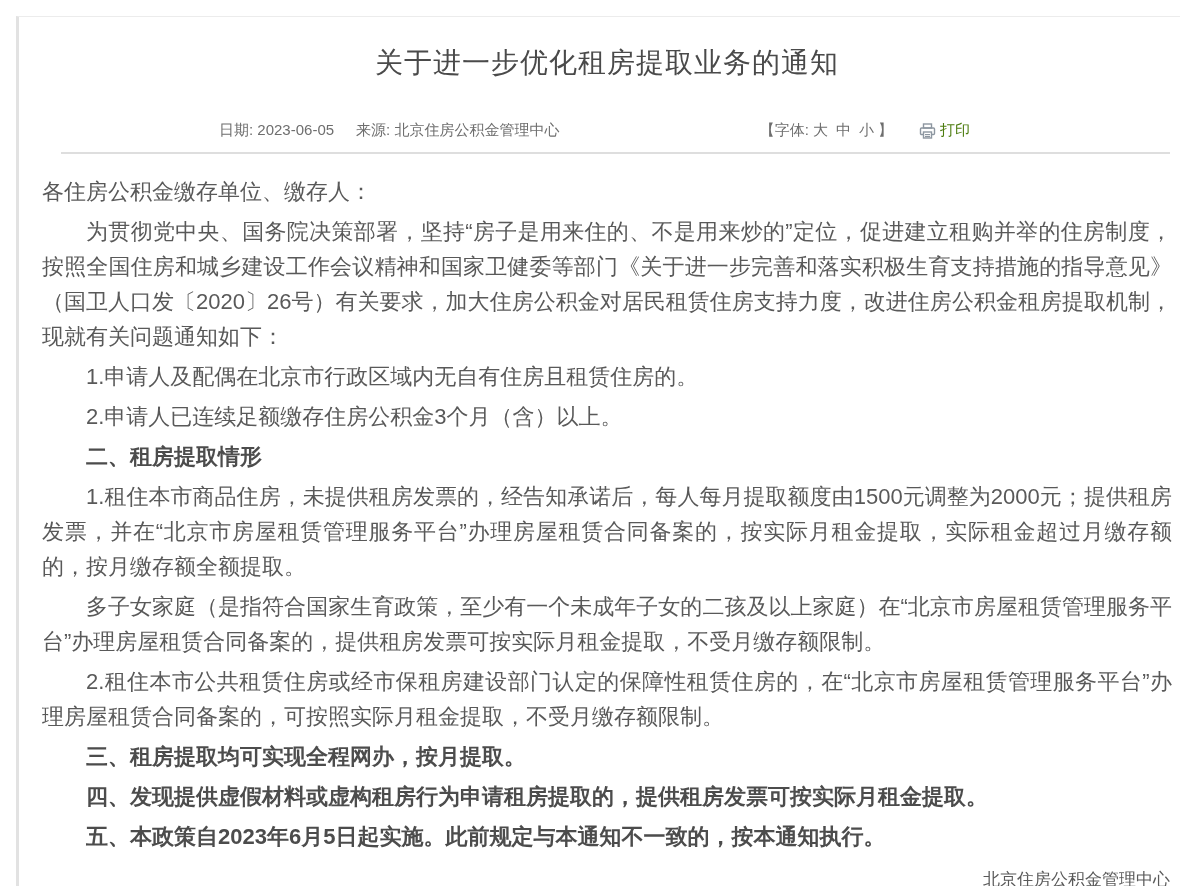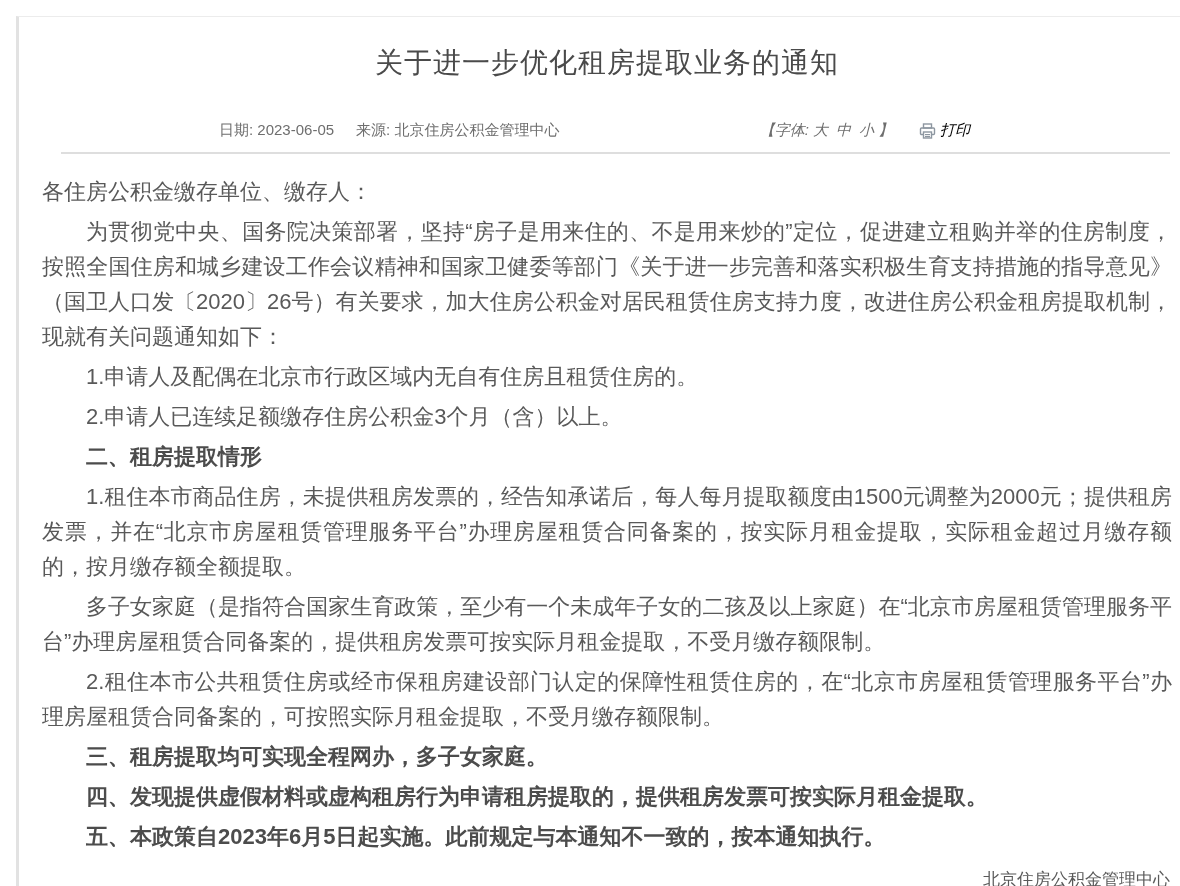--- a/index.html
+++ b/index.html
@@ -33,34 +33,34 @@
     display: flex;
     justify-content: space-between;
     align-items: center;
     margin: 42px 225px 0 200px;
     font-size: 15px;
     color: #6e6e6e;
     white-space: nowrap;
   }
   .meta-left { display: flex; align-items: center; }
   .meta-left .src-group { margin-left: 22px; }
-  .meta-right { display: flex; align-items: flex-end; font-style: italic; }
+  .meta-right { display: flex; align-items: flex-end; }
   .font-size-group { display: flex; align-items: center; }
   .font-size-group .fs-btn {
     margin: 0 4px;
     cursor: pointer;
     color: #6e6e6e;
     text-decoration: none;
   }
   .print-btn {
     display: flex;
     align-items: center;
     margin-left: 26px;
     cursor: pointer;
-    color: #000000;
+    color: #4d7c0f;
   }
   .print-btn svg { margin-right: 4px; display: block; }
   .divider {
     border: none;
     border-top: 2px solid #dedede;
     margin: 12px 25px 0 42px;
   }
   .doc-body {
     padding: 20px 23px 0 23px;
     font-size: 22px;
@@ -129,21 +129,21 @@
 
   <div class="doc-body">
     <p class="para salutation">各住房公积金缴存单位、缴存人：</p>
     <p class="para">为贯彻党中央、国务院决策部署，坚持“房子是用来住的、不是用来炒的”定位，促进建立租购并举的住房制度，按照全国住房和城乡建设工作会议精神和国家卫健委等部门《关于进一步完善和落实积极生育支持措施的指导意见》（国卫人口发〔2020〕26号）有关要求，加大住房公积金对居民租赁住房支持力度，改进住房公积金租房提取机制，现就有关问题通知如下：</p>
     <p class="para">1.申请人及配偶在北京市行政区域内无自有住房且租赁住房的。</p>
     <p class="para">2.申请人已连续足额缴存住房公积金3个月（含）以上。</p>
     <p class="para heading">二、租房提取情形</p>
     <p class="para">1.租住本市商品住房，未提供租房发票的，经告知承诺后，每人每月提取额度由1500元调整为2000元；提供租房发票，并在“北京市房屋租赁管理服务平台”办理房屋租赁合同备案的，按实际月租金提取，实际租金超过月缴存额的，按月缴存额全额提取。</p>
     <p class="para">多子女家庭（是指符合国家生育政策，至少有一个未成年子女的二孩及以上家庭）在“北京市房屋租赁管理服务平台”办理房屋租赁合同备案的，提供租房发票可按实际月租金提取，不受月缴存额限制。</p>
     <p class="para">2.租住本市公共租赁住房或经市保租房建设部门认定的保障性租赁住房的，在“北京市房屋租赁管理服务平台”办理房屋租赁合同备案的，可按照实际月租金提取，不受月缴存额限制。</p>
-    <p class="para heading">三、租房提取均可实现全程网办，多子女家庭。</p>
+    <p class="para heading">三、租房提取均可实现全程网办，按月提取。</p>
     <p class="para heading">四、发现提供虚假材料或虚构租房行为申请租房提取的，提供租房发票可按实际月租金提取。</p>
     <p class="para heading">五、本政策自2023年6月5日起实施。此前规定与本通知不一致的，按本通知执行。</p>
   </div>
 
   <div class="signature">
     <div class="sig-org">北京住房公积金管理中心</div>
     <div class="sig-date">2023年6月5日</div>
   </div>
 
 </div>

